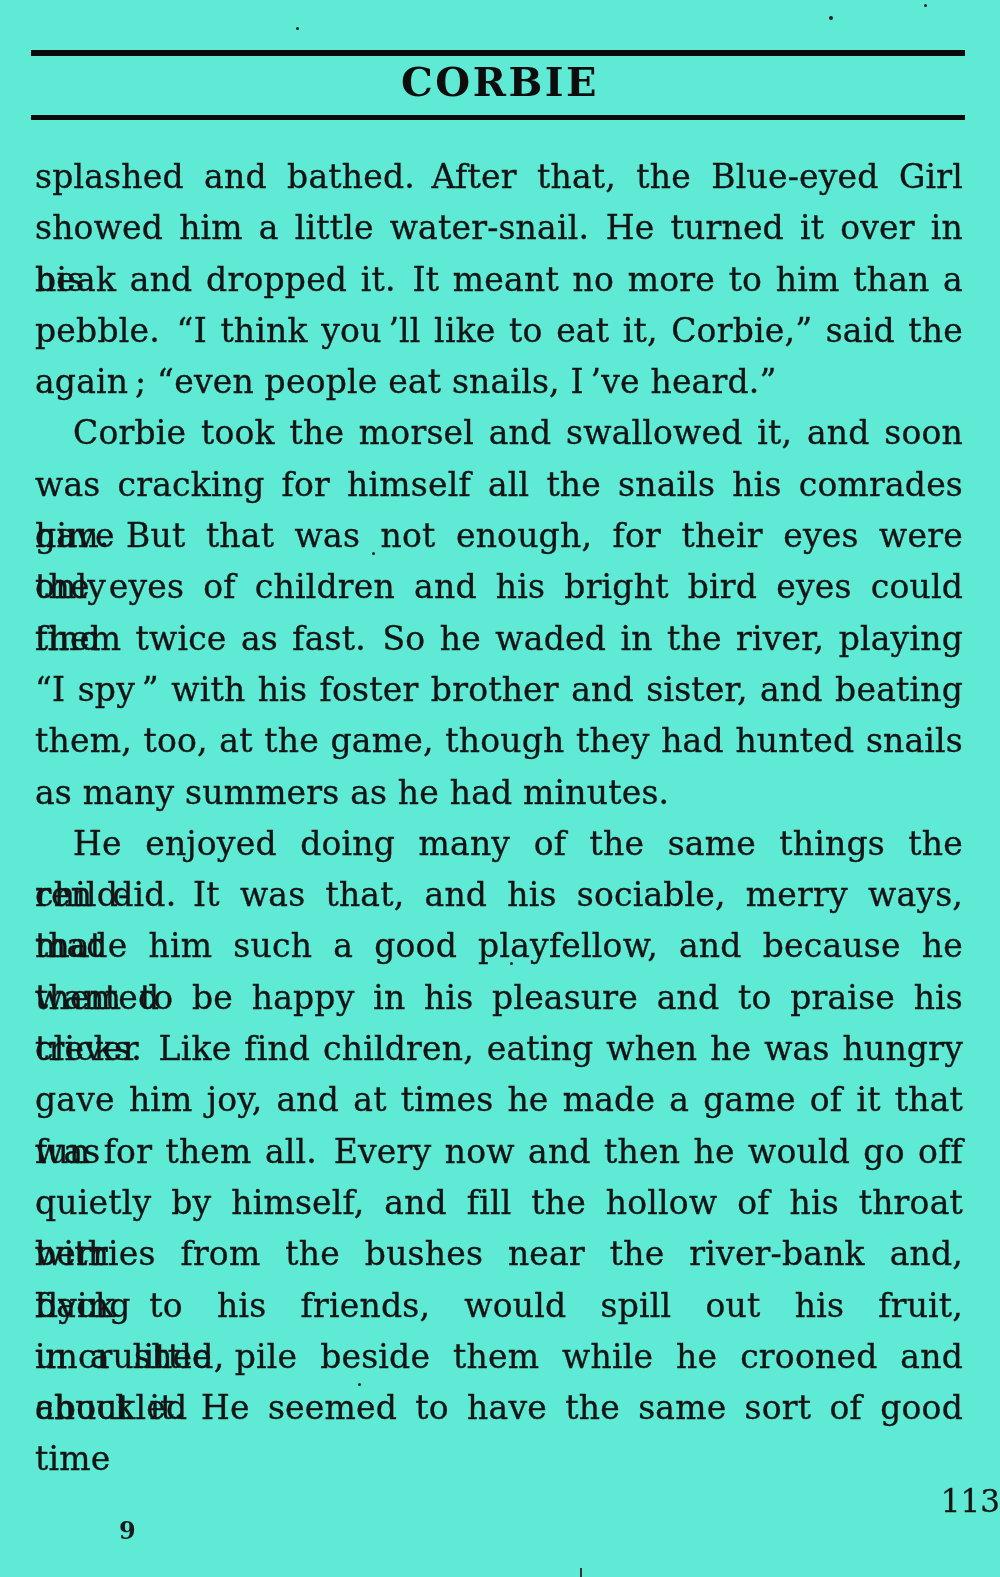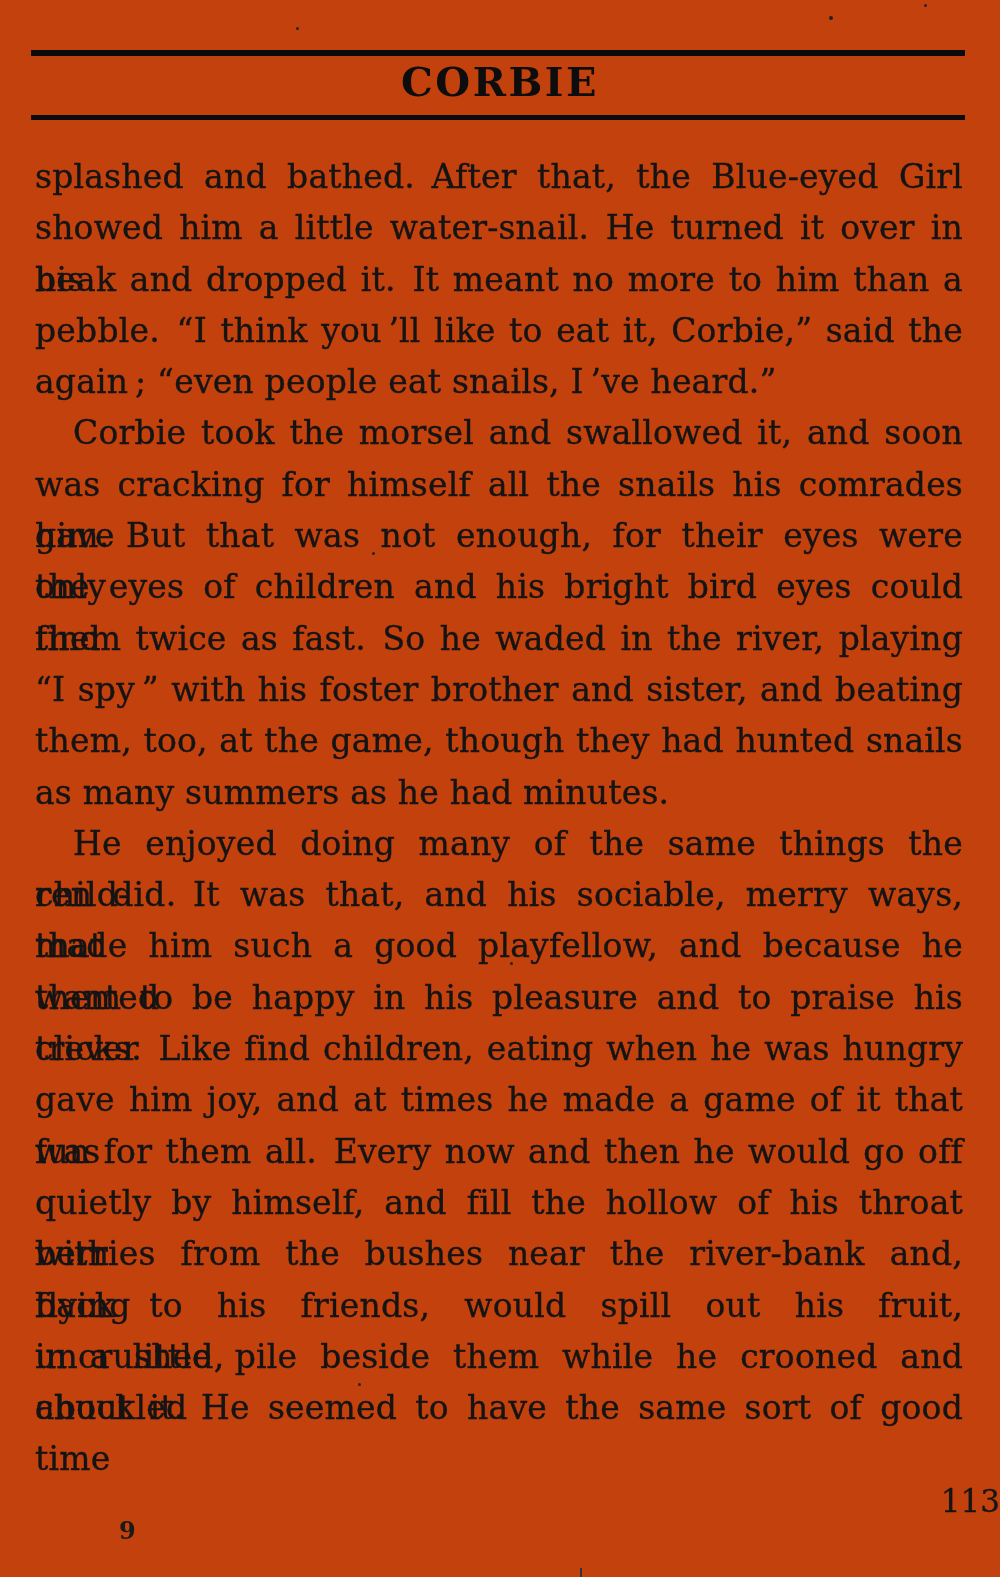--- a/index.html
+++ b/index.html
@@ -4,21 +4,21 @@
 <style>
   html, body {
     margin: 0;
     padding: 0;
     background: #e8e8e8;
   }
   .page {
     position: relative;
     width: 1000px;
     height: 1577px;
-    background: #c2410c;
+    background: #5eead4;
     overflow: hidden;
     font-family: "DejaVu Serif", "Liberation Serif", serif;
     color: #111111;
   }
   
   .rule {
     position: absolute;
     left: 31px;
     width: 934px;
     background: #0b0b0b;

